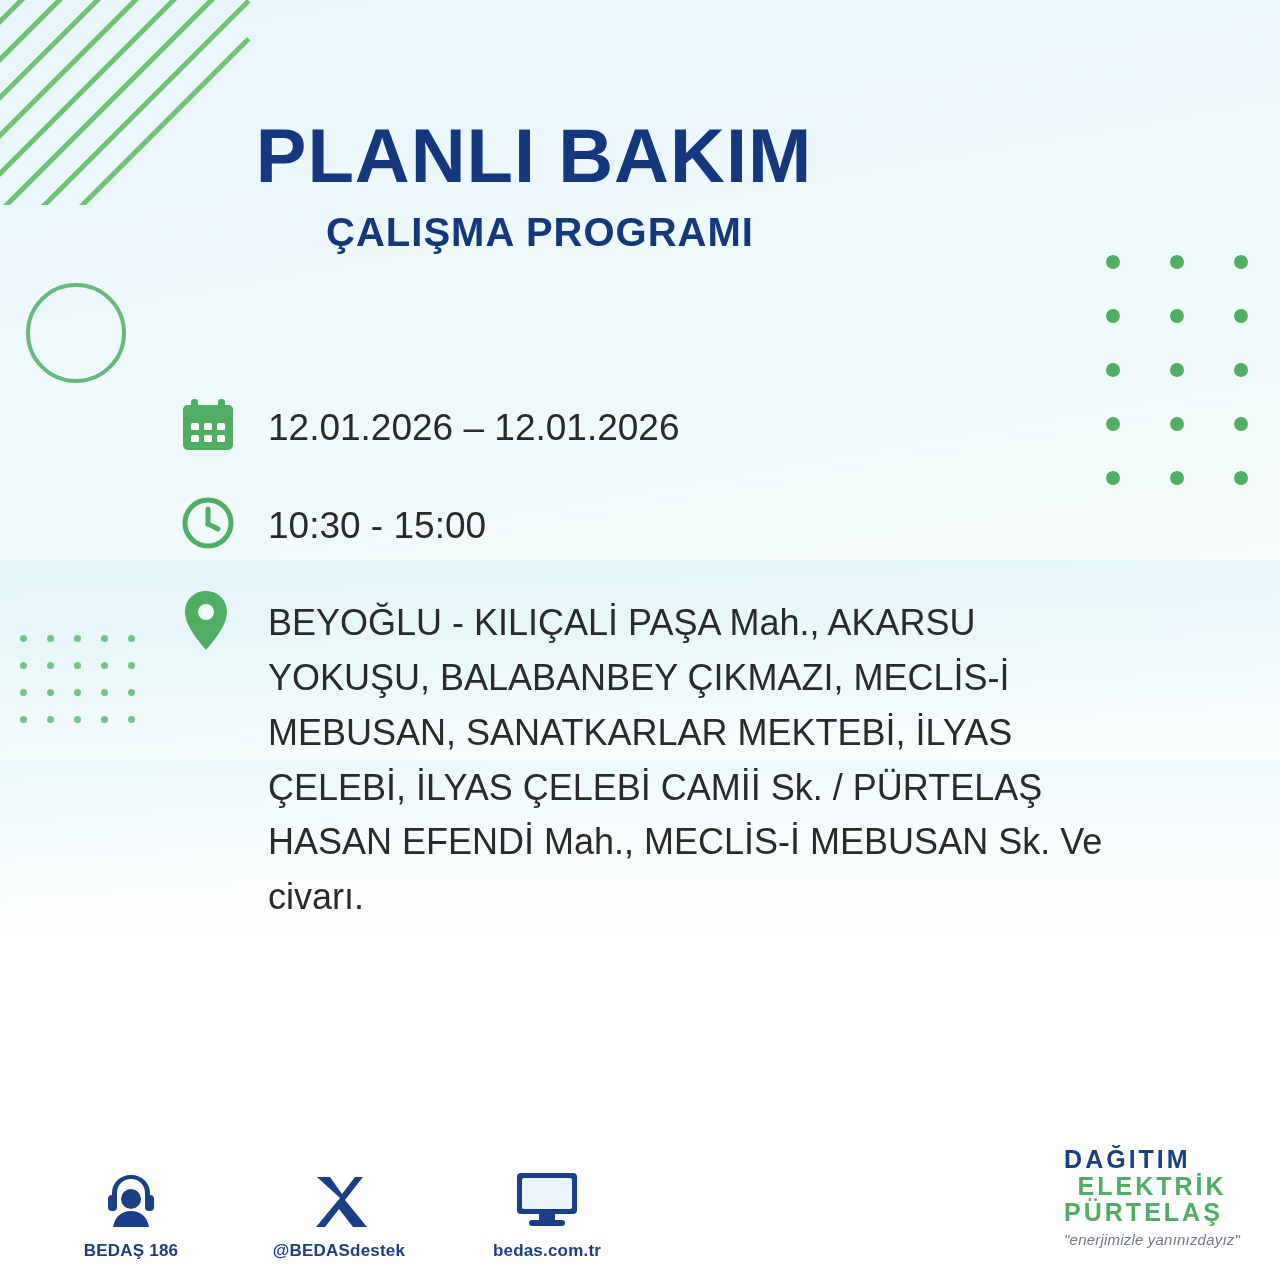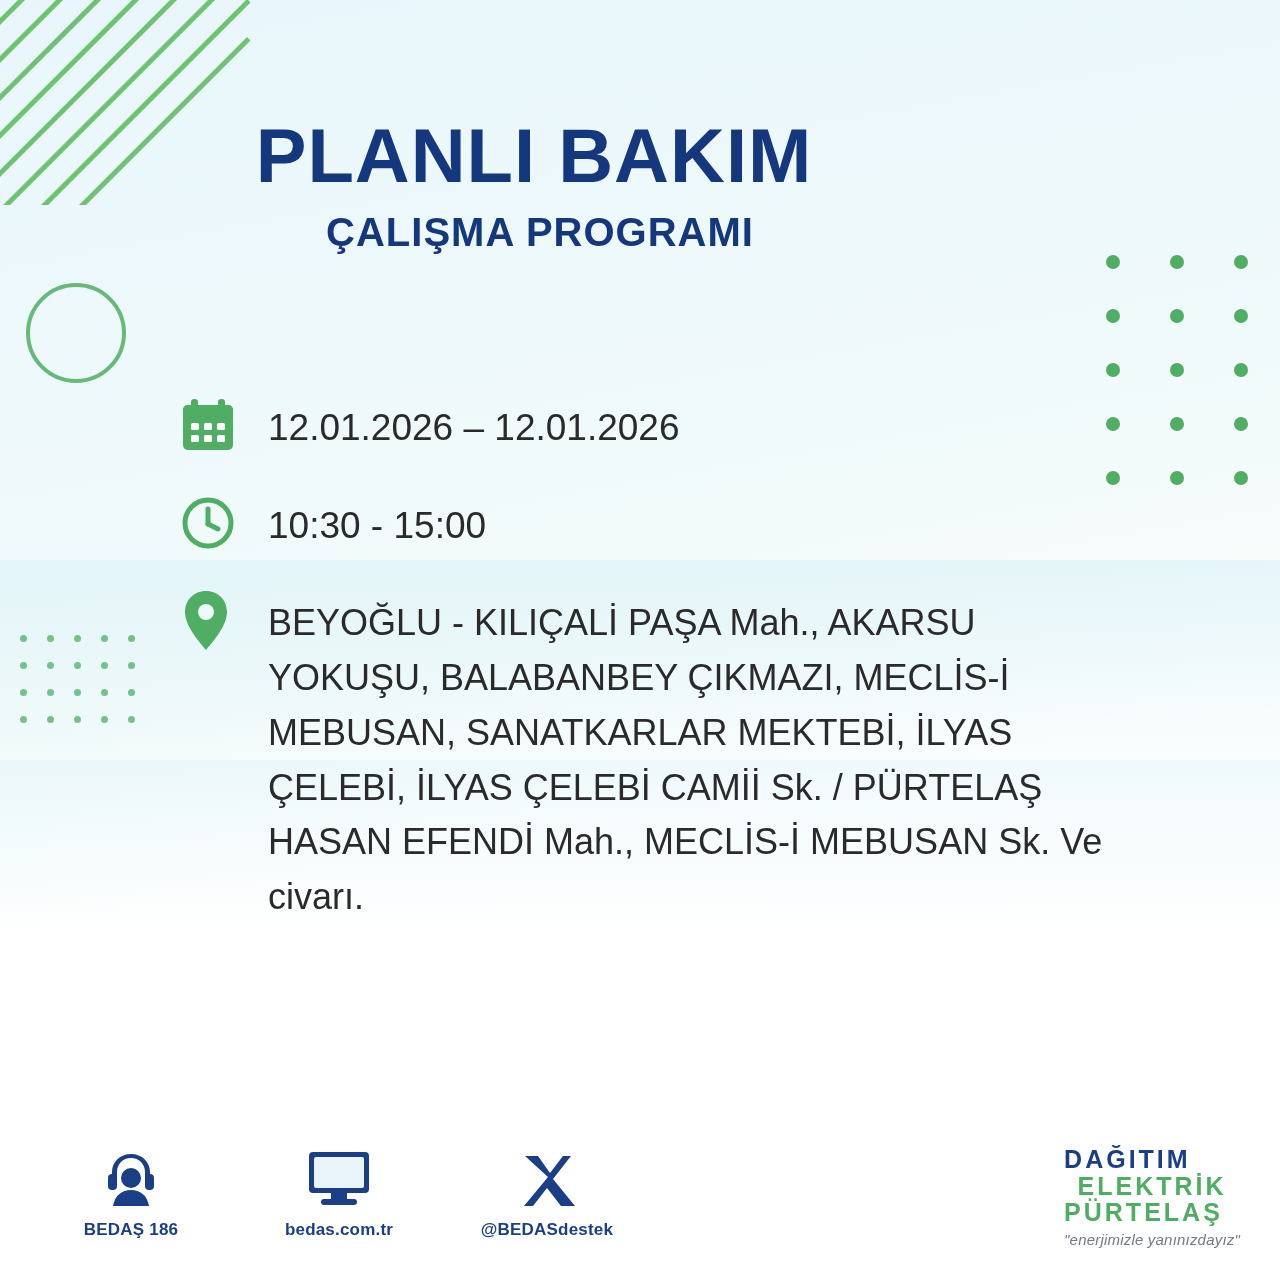--- a/index.html
+++ b/index.html
@@ -149,21 +149,21 @@
   .footer {
     position: absolute;
     left: 0;
     top: 1140px;
     width: 1280px;
     height: 140px;
   }
   .contacts {
     position: absolute;
     left: 56px;
-    top: 0;
+    top: 21px;
     display: flex;
     align-items: flex-start;
     gap: 58px;
   }
   .contact {
     width: 150px;
     text-align: center;
     color: #1b3f86;
   }
   .contact .cicon {
@@ -323,39 +323,39 @@
             <rect x="47" y="30" width="9" height="16" rx="4" fill="#1b3f86"></rect>
             <circle cx="33" cy="34" r="10" fill="#1b3f86"></circle>
             <path d="M15 62 c2-11 9-16 18-16 s16 5 18 16z" fill="#1b3f86"></path>
           </svg>
         </div>
         <div class="clabel">BEDAŞ 186</div>
       </div>
 
       <div class="contact">
         <div class="cicon">
+          <svg width="60" height="62" viewBox="0 0 60 62" aria-hidden="true">
+            <path d="M8 8 h13 l12 17 13-17 h8 L36 31 l22 27 H44 L30 40 16 58 H7 l24-29 z" fill="#1b3f86"></path>
+          </svg>
+        </div>
+        <div class="clabel">@BEDASdestek</div>
+      </div>
+
+      <div class="contact">
+        <div class="cicon">
           <svg width="76" height="66" viewBox="0 0 76 66" aria-hidden="true">
             <rect x="8" y="8" width="60" height="41" rx="4" fill="#1b3f86"></rect>
             <rect x="13" y="13" width="50" height="31" rx="2" fill="#eaf4fb"></rect>
             <rect x="30" y="49" width="16" height="7" fill="#1b3f86"></rect>
             <rect x="20" y="55" width="36" height="6" rx="3" fill="#1b3f86"></rect>
           </svg>
         </div>
         <div class="clabel">bedas.com.tr</div>
       </div>
 
-      <div class="contact">
-        <div class="cicon">
-          <svg width="60" height="62" viewBox="0 0 60 62" aria-hidden="true">
-            <path d="M8 8 h13 l12 17 13-17 h8 L36 31 l22 27 H44 L30 40 16 58 H7 l24-29 z" fill="#1b3f86"></path>
-          </svg>
-        </div>
-        <div class="clabel">@BEDASdestek</div>
-      </div>
-
     </div>
 
     <div class="brand">
       <div class="b1">DAĞITIM</div>
       <div class="b2">ELEKTRİK</div>
       <div class="b3">PÜRTELAŞ</div>
       <div class="bslogan">"enerjimizle yanınızdayız"</div>
     </div>
 
   </div>

